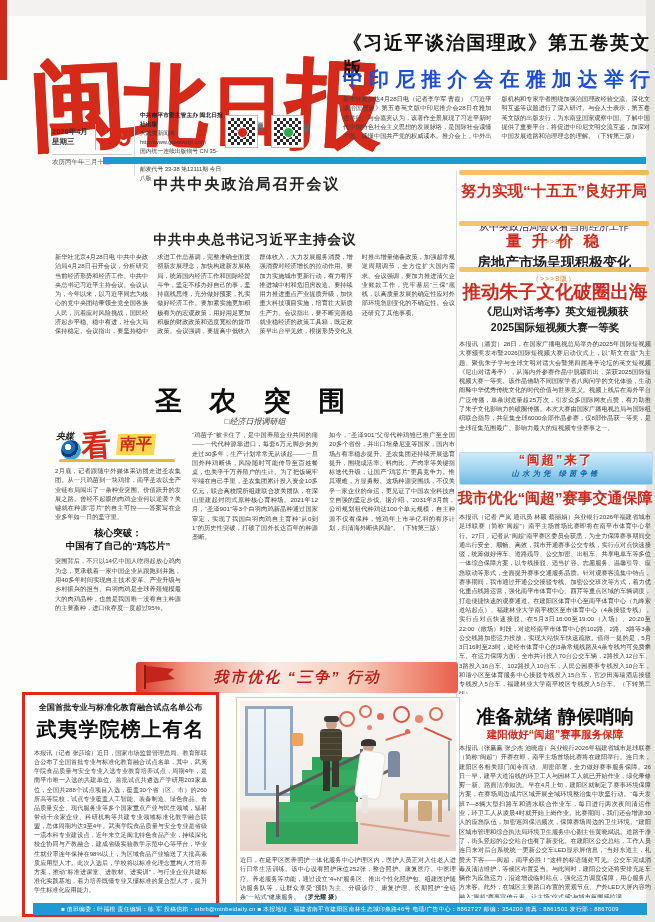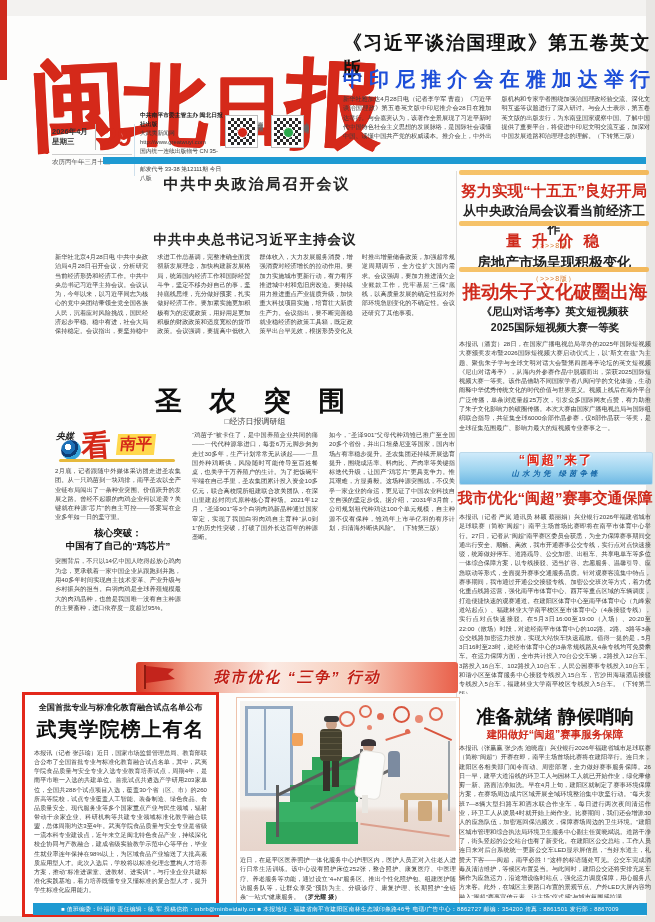--- a/index.html
+++ b/index.html
@@ -99,47 +99,47 @@
     <span class="qrdot" style="background:#2aa84b;"></span>
   </div>
   <div class="abs vcap" style="left:304px;top:117px;height:30px;">大武夷新闻视频号</div>
 
   <div class="abs bluebar" style="left:103px;top:157px;width:543px;height:7px;"></div>
 
   <div class="abs h-top1" style="left:343px;top:30px;width:307px;">《习近平谈治国理政》第五卷英文版</div>
   <div class="abs h-top2" style="left:343px;top:54px;width:307px;">中印尼推介会在雅加达举行</div>
   <div class="abs body-sm just clip" style="left:343px;top:94px;width:307px;height:60px;column-count:2;column-gap:10px;">新华社雅加达4月28日电（记者李学军 曹霞）《习近平谈治国理政》第五卷英文版中印尼推介会28日在雅加达举行。与会嘉宾认为，该著作全景展现了习近平新时代中国特色社会主义思想的发展脉络，是国际社会读懂中国、读懂中国共产党的权威读本。推介会上，中外出版机构和专家学者围绕加强治国理政经验交流、深化文明互鉴等议题进行了深入研讨。与会人士表示，第五卷英文版的出版发行，为东南亚国家观察中国、了解中国提供了重要平台，将促进中印尼文明交流互鉴，加深对中国发展道路和治理理念的理解。（下转第三版）</div>
 
-  <div class="abs kicker" style="left:57px;top:175px;width:400px;">中共中央政治局召开会议</div>
+  <div class="abs kicker" style="left:47px;top:175px;width:400px;">中共中央政治局召开会议</div>
   <div class="abs subhead" style="left:55px;top:231px;width:400px;">中共中央总书记习近平主持会议</div>
   <div class="abs body-sm just clip" style="left:55px;top:252px;width:400px;height:124px;column-count:4;column-gap:9px;">新华社北京4月28日电  中共中央政治局4月28日召开会议，分析研究当前经济形势和经济工作。中共中央总书记习近平主持会议。会议认为，今年以来，以习近平同志为核心的党中央团结带领全党全国各族人民，沉着应对风险挑战，国民经济起步平稳、稳中有进，社会大局保持稳定。会议指出，要坚持稳中求进工作总基调，完整准确全面贯彻新发展理念，加快构建新发展格局，统筹国内经济工作和国际经贸斗争，坚定不移办好自己的事，坚持底线思维，充分做好预案，扎实做好经济工作。要加紧实施更加积极有为的宏观政策，用好用足更加积极的财政政策和适度宽松的货币政策。会议强调，要提高中低收入群体收入，大力发展服务消费，增强消费对经济增长的拉动作用。要加力实施城市更新行动，有力有序推进城中村和危旧房改造。要持续用力推进重点产业提质升级，加快重大科技项目实施，培育壮大新质生产力。会议指出，要不断完善稳就业稳经济的政策工具箱，既定政策早出台早见效，根据形势变化及时推出增量储备政策，加强超常规逆周期调节，全方位扩大国内需求。会议强调，要加力推进清欠企业账款工作，兜牢基层“三保”底线，以高质量发展的确定性应对外部环境急剧变化的不确定性。会议还研究了其他事项。</div>
 
   <div class="abs" style="left:459px;top:170px;width:190px;height:101px;">
     <div class="orbar"></div>
     <div class="redhead" style="font-size:15.5px;text-align:center;margin-top:6px;">努力实现“十五五”良好开局</div>
-    <div style="font-size:13px;font-weight:700;text-align:center;margin-top:0;color:#222;">从中央政治局会议看当前经济工作</div>
+    <div style="font-size:10px;font-weight:400;text-align:center;margin-top:18px;color:#222;">从中央政治局会议看当前经济工作</div>
     <div class="jump" style="margin-top:3px;">（&gt;&gt;&gt;8版）</div>
   </div>
   <div class="abs" style="left:459px;top:221px;width:190px;height:52px;">
     <div class="orbar"></div>
     <div class="redhead" style="font-size:15.5px;text-align:center;margin-top:5px;letter-spacing:3px;">量 升 价 稳</div>
     <div style="font-size:14px;font-weight:700;text-align:center;margin-top:2px;color:#222;">房地产市场呈现积极变化</div>
     <div class="jump" style="margin-top:2px;">（&gt;&gt;&gt;8版）</div>
   </div>
   <div class="abs orbar" style="left:459px;top:267px;width:190px;"></div>
 
   <div class="abs redhead" style="left:459px;top:279px;width:192px;font-size:18.5px;text-align:center;">推动朱子文化破圈出海</div>
   <div class="abs" style="left:459px;top:304px;width:192px;text-align:center;font-size:10.5px;font-weight:700;color:#222;line-height:1.5;">
     <div>《尼山对话考亭》英文短视频获</div>
     <div>2025国际短视频大赛一等奖</div>
   </div>
   <div class="abs body-sm just clip" style="left:459px;top:339px;width:192px;height:106px;">本报讯（潘贲）28日，在国家广播电视总局举办的2025年国际短视频大赛颁奖发布暨2026国际短视频大赛启动仪式上，以“斯文在兹”为主题、聚焦朱子学与全球文明对话大会暨第四届考亭论坛的英文短视频《尼山对话考亭》，从海内外参赛作品中脱颖而出，荣获2025国际短视频大赛一等奖。该作品借助不同国家学者八闽问学的文化体验，生动阐释中华优秀传统文化的时代价值与世界意义。视频上线后在海外平台广泛传播，单条浏览量超25万次，引发众多国际网友点赞，有力助推了朱子文化影响力的破圈传播。本次大赛由国家广播电视总局与国际组织联合指导，共征集全球6000余部作品参赛，仅8部作品获一等奖，是全球征集范围最广、影响力最大的短视频专业赛事之一。</div>
 
   <div class="abs bighead" style="left:55px;top:383px;width:400px;letter-spacing:10px;">圣 农 突 围</div>
-  <div class="abs" style="left:55px;top:416px;width:400px;text-align:center;font-size:8px;color:#444;">□经济日报调研组</div>
+  <div class="abs" style="left:55px;top:416px;width:400px;text-align:center;font-size:8px;color:#444;font-style:italic;">□经济日报调研组</div>
 
   <div class="abs" style="left:55px;top:430px;width:400px;height:230px;">
     <div class="col clip" style="left:0;width:126px;height:230px;">
       <div class="snlogo">
         <span class="ym">央媒</span>
         <span class="swirl"></span>
         <span class="kan">看</span>
         <span class="np">南平</span>
         <span class="base"></span>
       </div>

